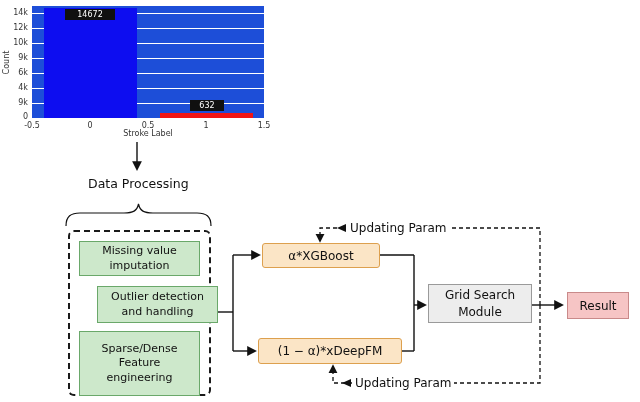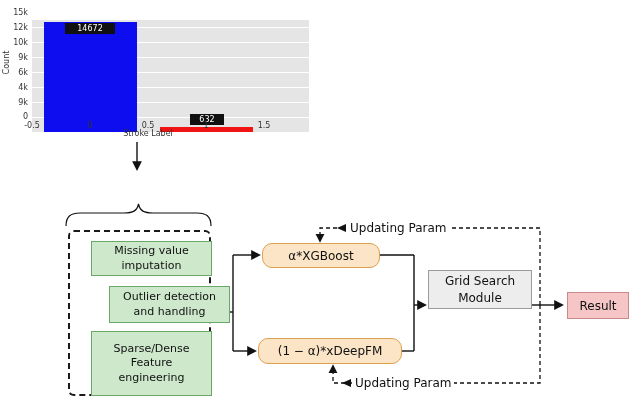--- a/index.html
+++ b/index.html
@@ -1,34 +1,34 @@
 <!DOCTYPE html>
 <html><head>
 <meta charset="utf-8">
 <style>
   html,body{margin:0;padding:0;background:#fff;font-family:"DejaVu Sans","Liberation Sans",sans-serif;}
   #stage{position:relative;width:640px;height:402px;background:#fff;overflow:hidden;}
 
   
   .chart{position:absolute;left:2px;top:2px;width:266px;height:138px;}
-  .plot{position:absolute;left:30px;top:18px;width:277px;height:112px;background:#e5e5e5;}
+  .plot{position:absolute;left:30px;top:4px;width:232px;height:112px;background:#1d4ed8;}
   .gl{position:absolute;left:0;width:100%;height:1px;background:#ffffff;}
   .bar{position:absolute;bottom:0;}
   .vlabel{position:absolute;background:#101010;color:#fff;font-size:8px;line-height:11px;height:11px;text-align:center;}
   .tick{position:absolute;font-size:8px;color:#333;line-height:10px;}
   .ytick{left:0;width:26px;text-align:right;}
   .xtick{transform:translateX(-50%);}
   .ylabel{position:absolute;left:-7px;top:56px;transform:rotate(-90deg);font-size:8px;color:#333;}
   .xlabel{position:absolute;left:146px;top:127px;transform:translateX(-50%);font-size:8px;color:#333;}
 
   
   .node{position:absolute;display:flex;align-items:center;justify-content:center;text-align:center;
         white-space:pre-line;box-sizing:border-box;color:#111;}
-  .step{background:#cde8cb;border:1px solid #6aa86a;font-size:11px;line-height:1.28;margin-left:12px;}
-  .model{background:#fbe5c6;border:1.5px solid #dda04e;border-radius:10px;font-size:12px;}
+  .step{background:#cde8cb;border:1px solid #6aa86a;font-size:11px;line-height:1.28;}
+  .model{background:#fbe5c6;border:1.5px solid #dda04e;border-radius:3px;font-size:12px;}
   .grid-box{background:#ededed;border:1px solid #9a9a9a;font-size:12px;line-height:1.4;}
   .result-box{background:#f6c5c5;border:1px solid #c98a8a;font-size:12px;}
   .dashed-box{position:absolute;border:2px dashed #1a1a1a;border-radius:6px;box-sizing:border-box;}
   .flow-label{position:absolute;font-size:12.5px;color:#111;}
   .up-label{position:absolute;font-size:12px;color:#111;background:#fff;padding:0 3px;line-height:14px;}
   svg.overlay{position:absolute;left:0;top:0;pointer-events:none;}
   .s{stroke:#111;stroke-width:1.4;fill:none;}
   .d{stroke:#111;stroke-width:1.3;fill:none;stroke-dasharray:4 3;}
 </style>
 </head>
@@ -43,21 +43,21 @@
       <div class="gl" style="top:37px"></div>
       <div class="gl" style="top:52px"></div>
       <div class="gl" style="top:67px"></div>
       <div class="gl" style="top:82px"></div>
       <div class="gl" style="top:97px"></div>
       <div class="bar" style="left:12px;width:93px;height:110px;background:#0d0df0"></div>
       <div class="bar" style="left:128px;width:93px;height:5px;background:#f01414"></div>
       <div class="vlabel" style="left:33px;top:3px;width:50px">14672</div>
       <div class="vlabel" style="left:158px;top:94px;width:34px">632</div>
     </div>
-    <span class="tick ytick" style="top:6px">15k</span>
+    <span class="tick ytick" style="top:6px">14k</span>
     <span class="tick ytick" style="top:21px">12k</span>
     <span class="tick ytick" style="top:36px">10k</span>
     <span class="tick ytick" style="top:51px">9k</span>
     <span class="tick ytick" style="top:66px">6k</span>
     <span class="tick ytick" style="top:81px">4k</span>
     <span class="tick ytick" style="top:96px">9k</span>
     <span class="tick ytick" style="top:110px">0</span>
     <span class="tick xtick" style="left:30px;top:119px">-0.5</span>
     <span class="tick xtick" style="left:88px;top:119px">0</span>
     <span class="tick xtick" style="left:146px;top:119px">0.5</span>
@@ -89,34 +89,35 @@
     <path class="s" d="M414,305 H425" marker-end="url(#ah)"></path>
 
     <path class="s" d="M532,305 H562" marker-end="url(#ah)"></path>
 
     <path class="d" d="M540,305 V228 H320 V241" marker-end="url(#ah)"></path>
     <path class="d" d="M540,305 V383 H333 V366" marker-end="url(#ah)"></path>
     <polygon points="337,228 346,224 346,232" fill="#111"></polygon>
     <polygon points="342,383 351,379 351,387" fill="#111"></polygon>
   </svg>
 
+  <span class="flow-label" style="left:88px;top:176px">Data Processing</span>
 
   <div class="dashed-box" style="left:68px;top:230px;width:143px;height:166px"></div>
 
   <div class="node step" style="left:79px;top:241px;width:121px;height:35px">Missing value
 imputation</div>
   <div class="node step" style="left:97px;top:286px;width:121px;height:37px">Outlier detection
 and handling</div>
   <div class="node step" style="left:79px;top:331px;width:121px;height:65px">Sparse/Dense
 Feature
 engineering</div>
 
   <div class="node model" style="left:262px;top:243px;width:118px;height:25px">α*XGBoost</div>
   <div class="node model" style="left:258px;top:338px;width:144px;height:26px">(1 − α)*xDeepFM</div>
 
-  <div class="node grid-box" style="left:428px;top:270px;width:104px;height:39px">Grid Search
+  <div class="node grid-box" style="left:428px;top:284px;width:104px;height:39px">Grid Search
 Module</div>
   <div class="node result-box" style="left:567px;top:292px;width:62px;height:27px">Result</div>
 
   <span class="up-label" style="left:347px;top:221px">Updating Param</span>
   <span class="up-label" style="left:352px;top:376px">Updating Param</span>
 
 </div>
 
 </body></html>

